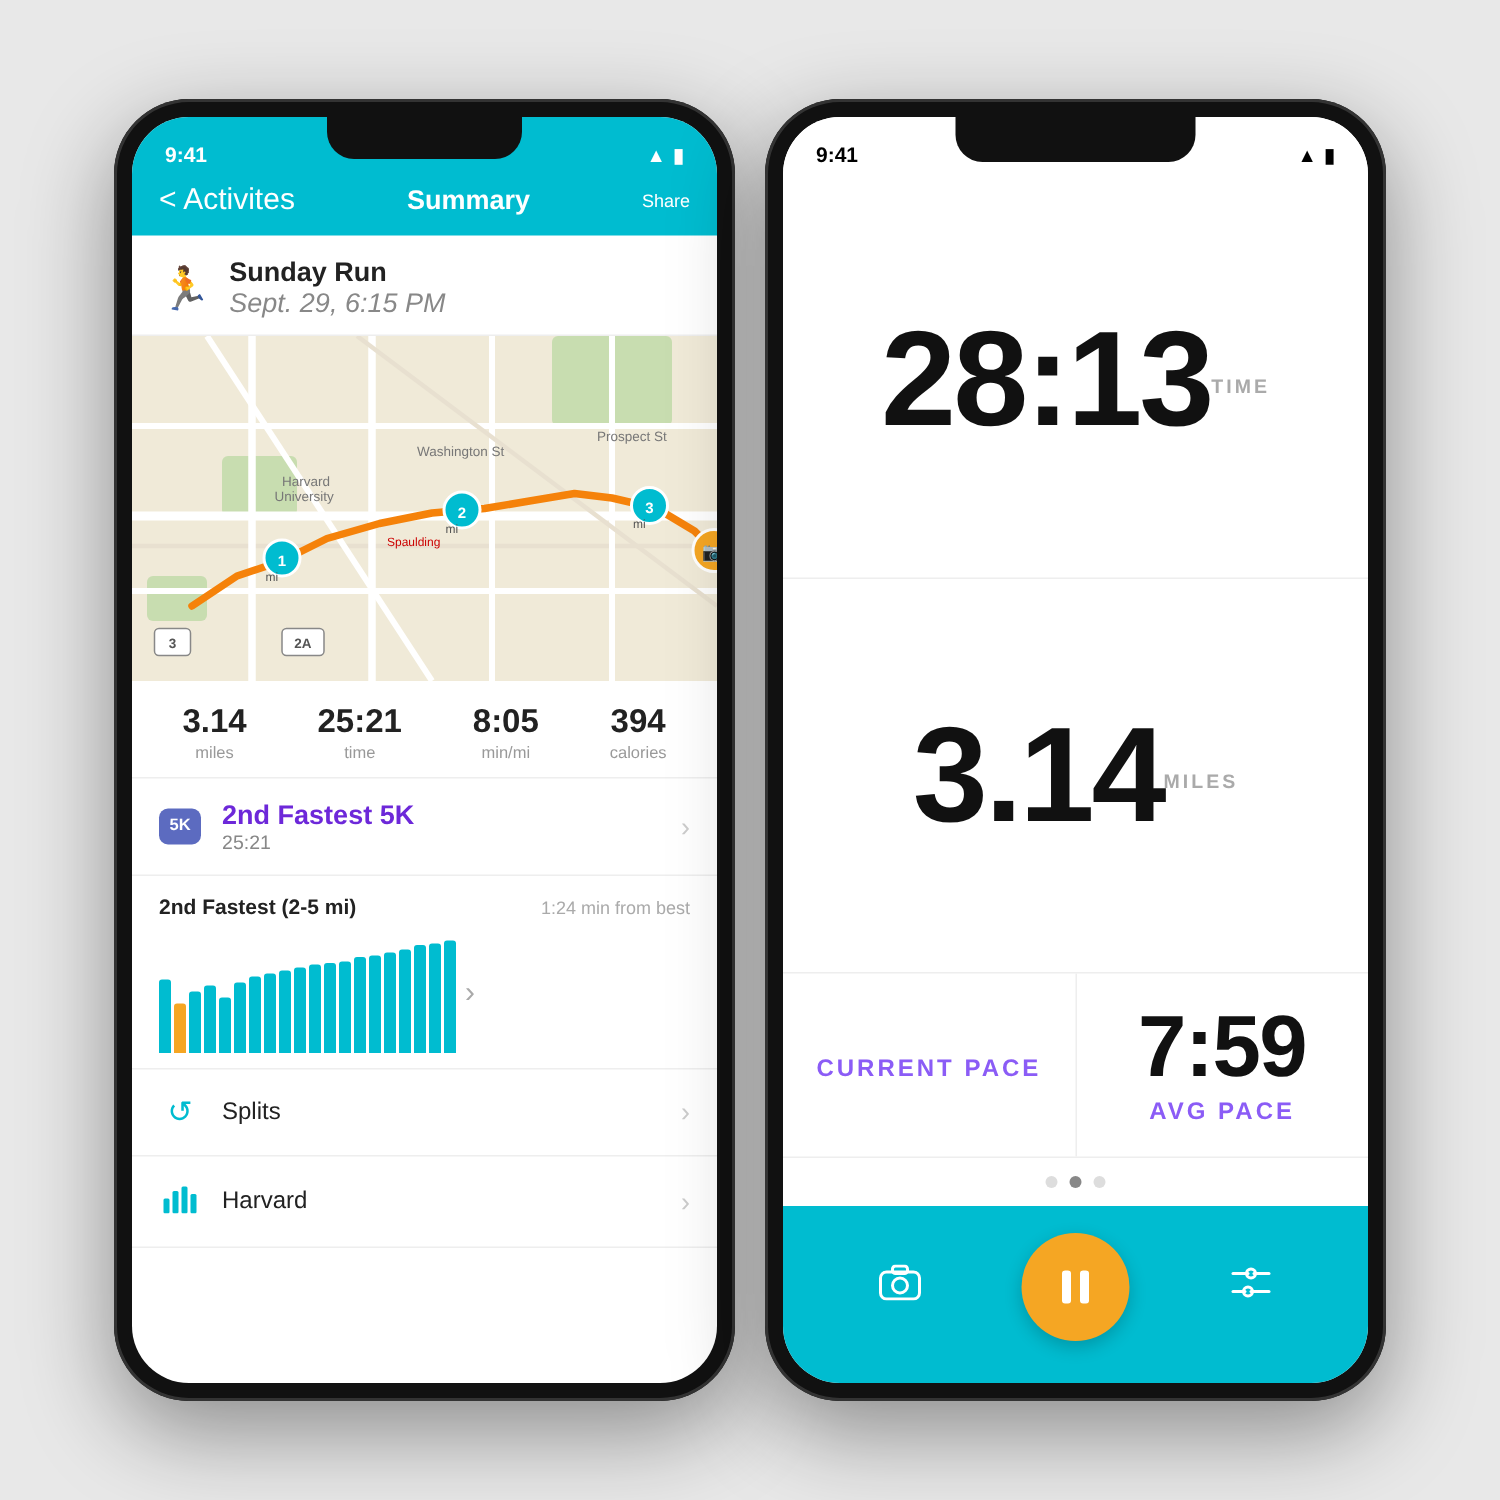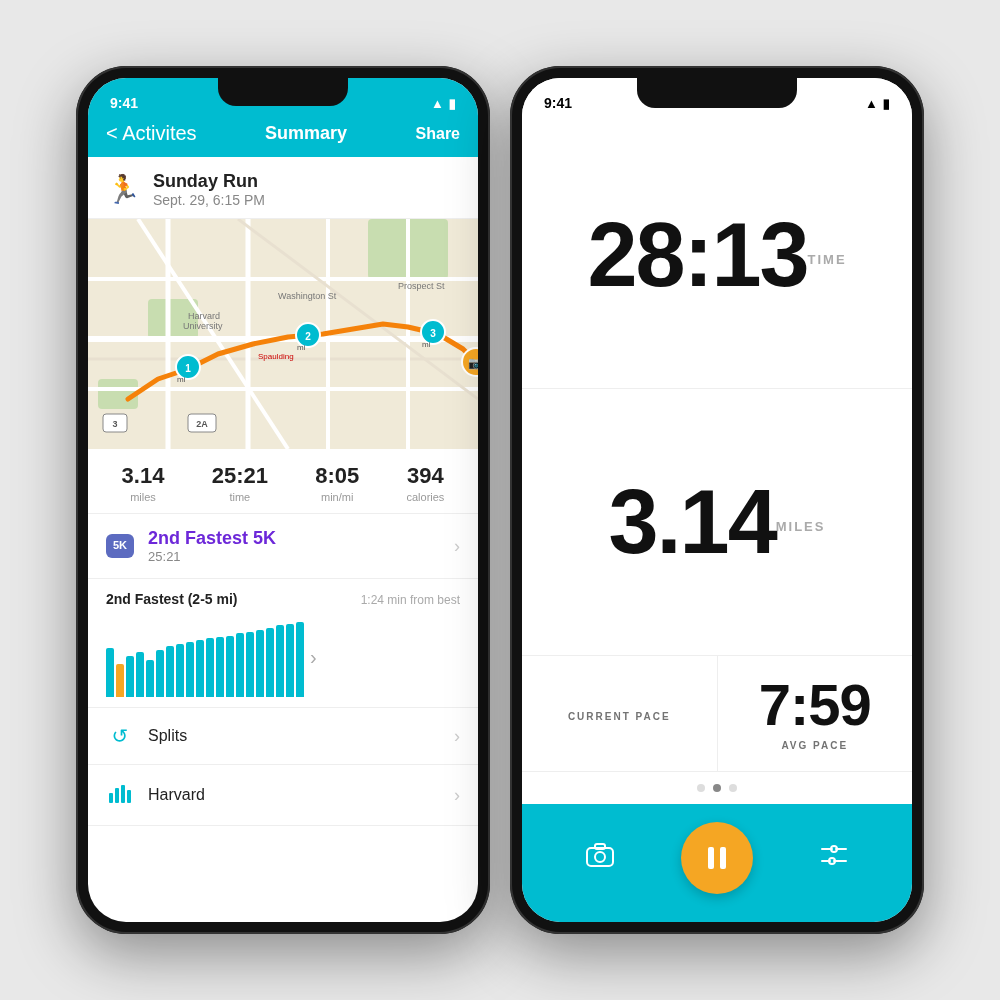--- a/index.html
+++ b/index.html
@@ -84,33 +84,33 @@
       padding: 0 18px 12px;
       color: #fff;
     }
     .nav-bar .nav-back {
       display: flex;
       align-items: center;
       gap: 4px;
       font-size: 20px;
     }
     .nav-bar .nav-title { font-size: 18px; font-weight: 600; }
-    .nav-bar .nav-action { font-size: 16px; font-weight: 700; }
+    .nav-bar .nav-action { font-size: 12px; font-weight: 400; }
 
     
     .activity-header {
       display: flex;
       align-items: center;
       gap: 12px;
       padding: 14px 18px 10px;
       border-bottom: 1px solid #eee;
     }
     .activity-icon { font-size: 28px; color: #00bcd0; }
     .activity-title { font-size: 18px; font-weight: 700; color: #222; }
-    .activity-date { font-size: 14px; color: #888; }
+    .activity-date { font-size: 18px; color: #888; font-style: italic; }
 
     
     .map-container {
       width: 100%;
       height: 230px;
       background: #e8e0d0;
       position: relative;
       overflow: hidden;
     }
     
@@ -234,23 +234,23 @@
     }
     .split-metric:first-child { border-right: 1px solid #eee; }
     .split-number {
       font-size: 58px;
       font-weight: 900;
       color: #111;
       letter-spacing: -1px;
       line-height: 1;
     }
     .split-label {
-      font-size: 10px;
+      font-size: 16px;
       font-weight: 600;
-      color: #737373;
+      color: #8b5cf6;
       letter-spacing: 2px;
       margin-top: 6px;
     }
 
     
     .dots-row {
       display: flex;
       justify-content: center;
       gap: 8px;
       padding: 12px;

